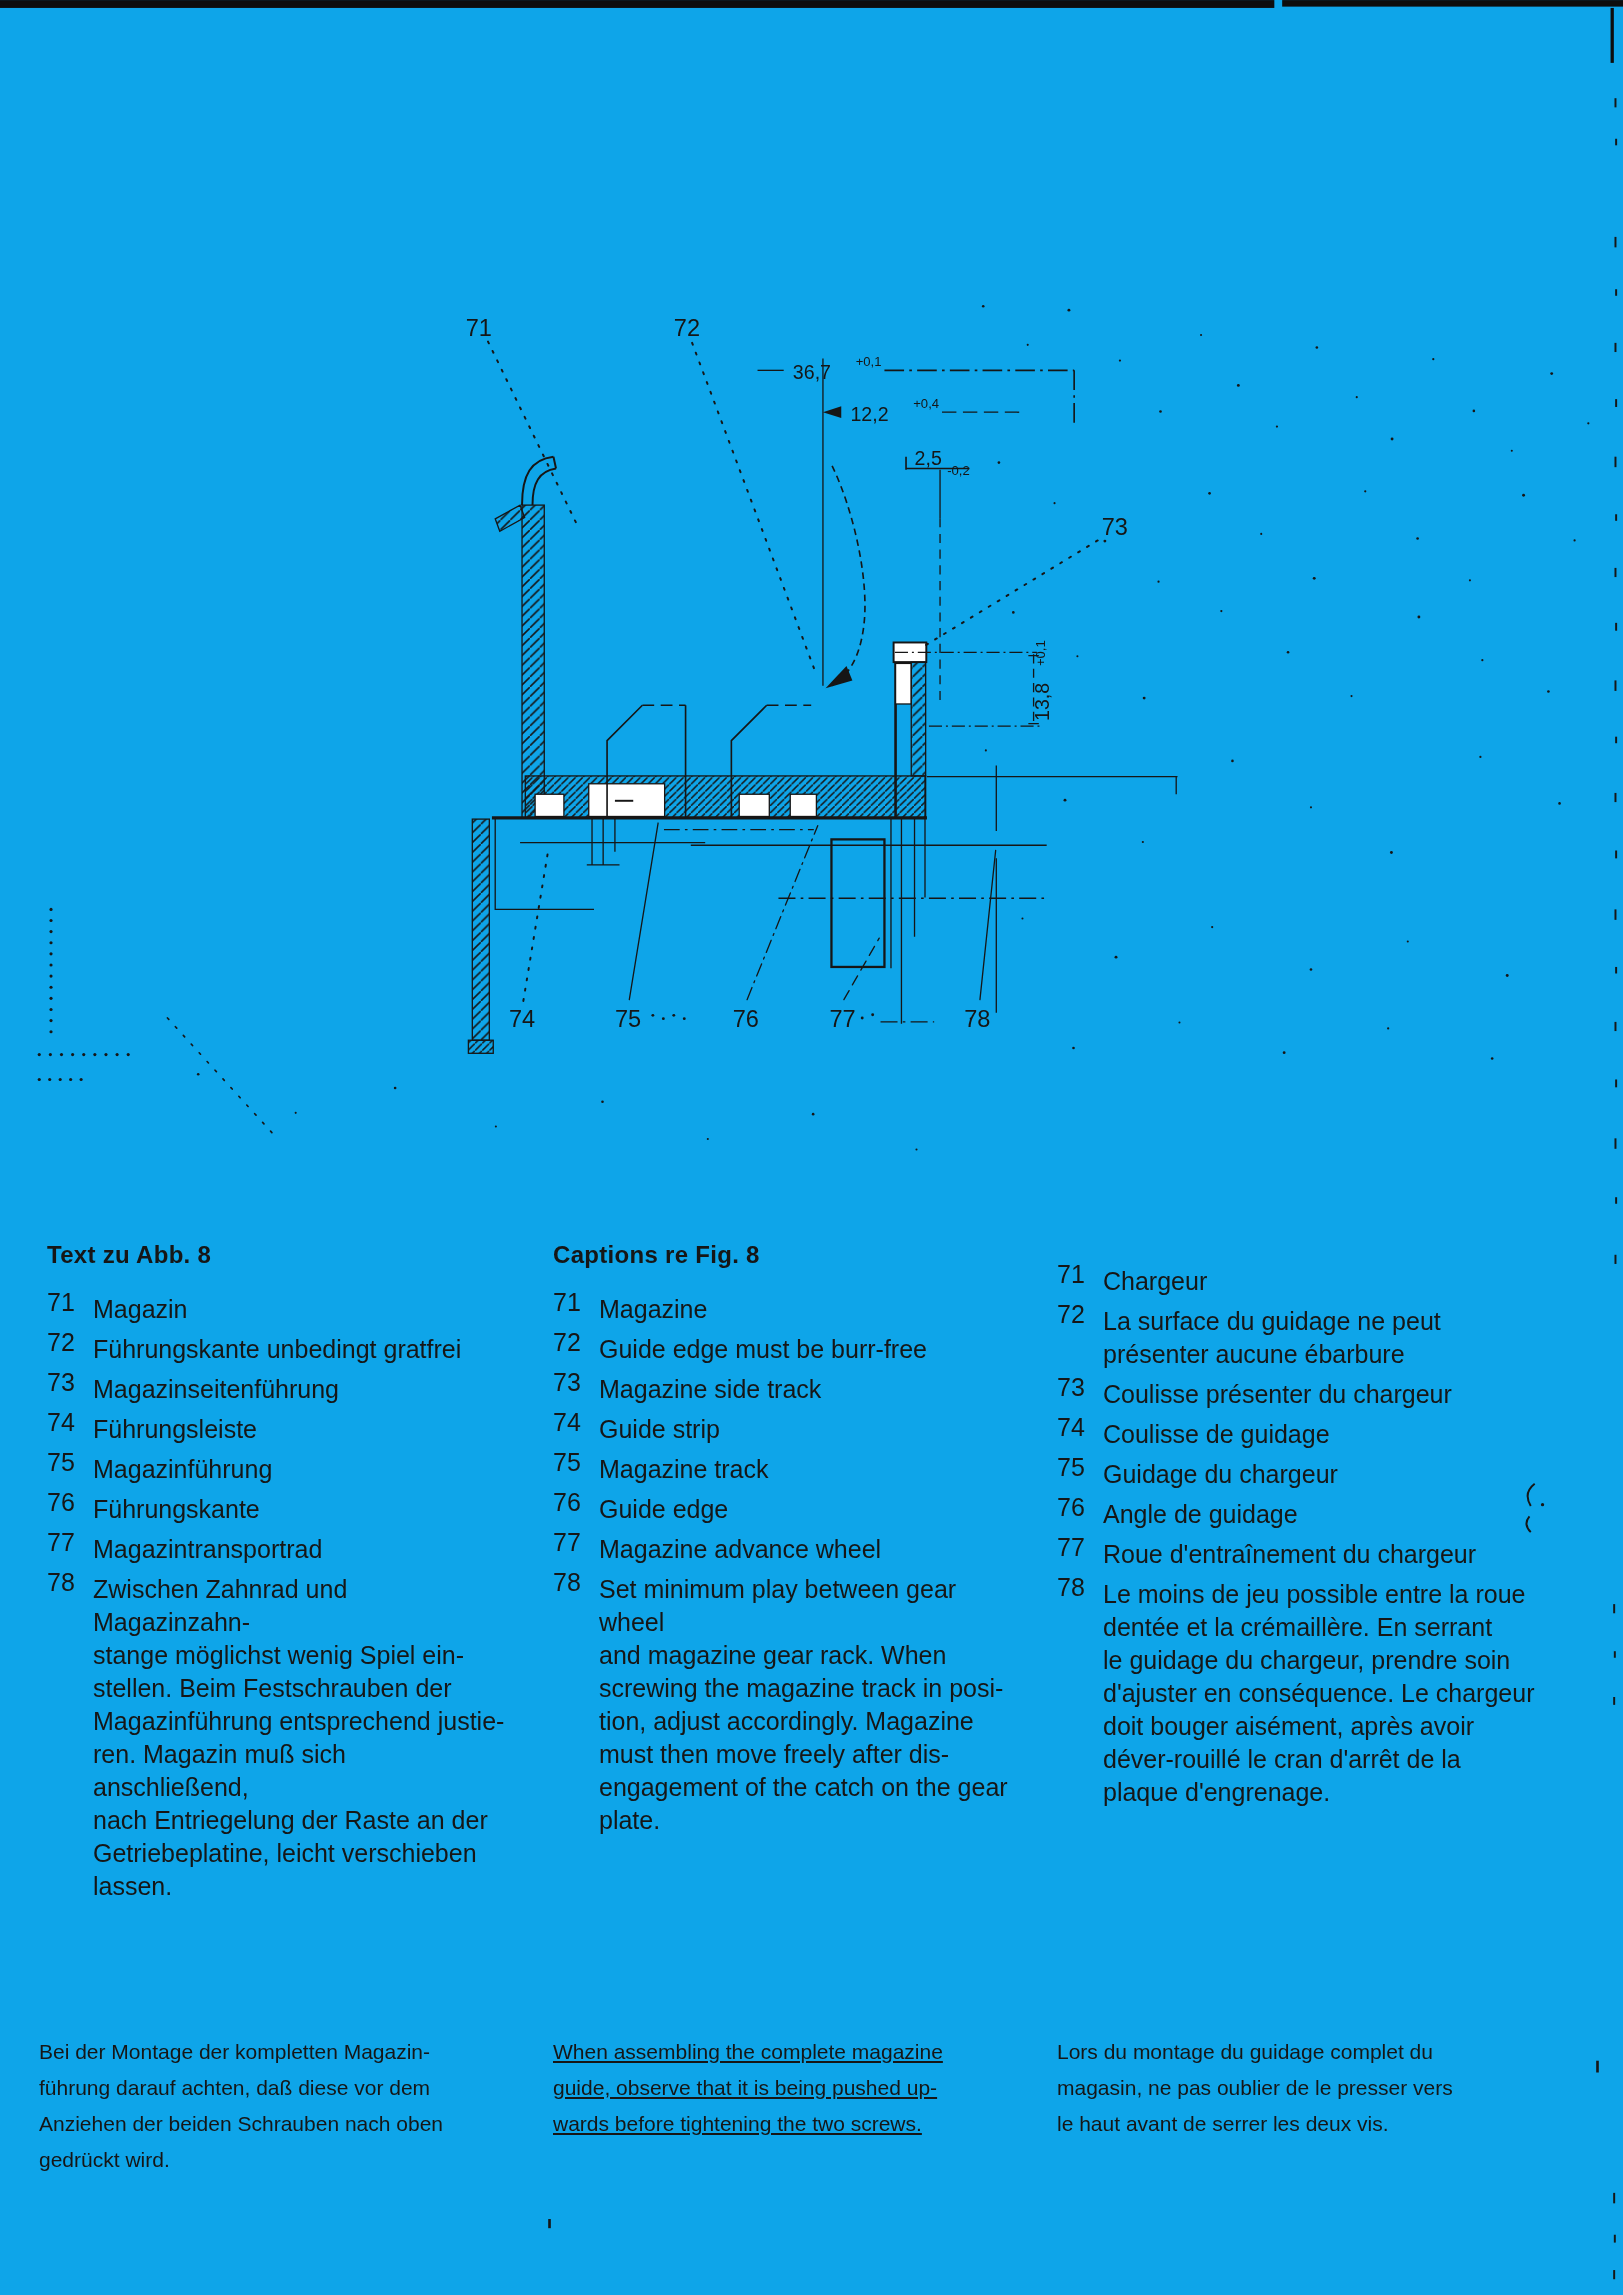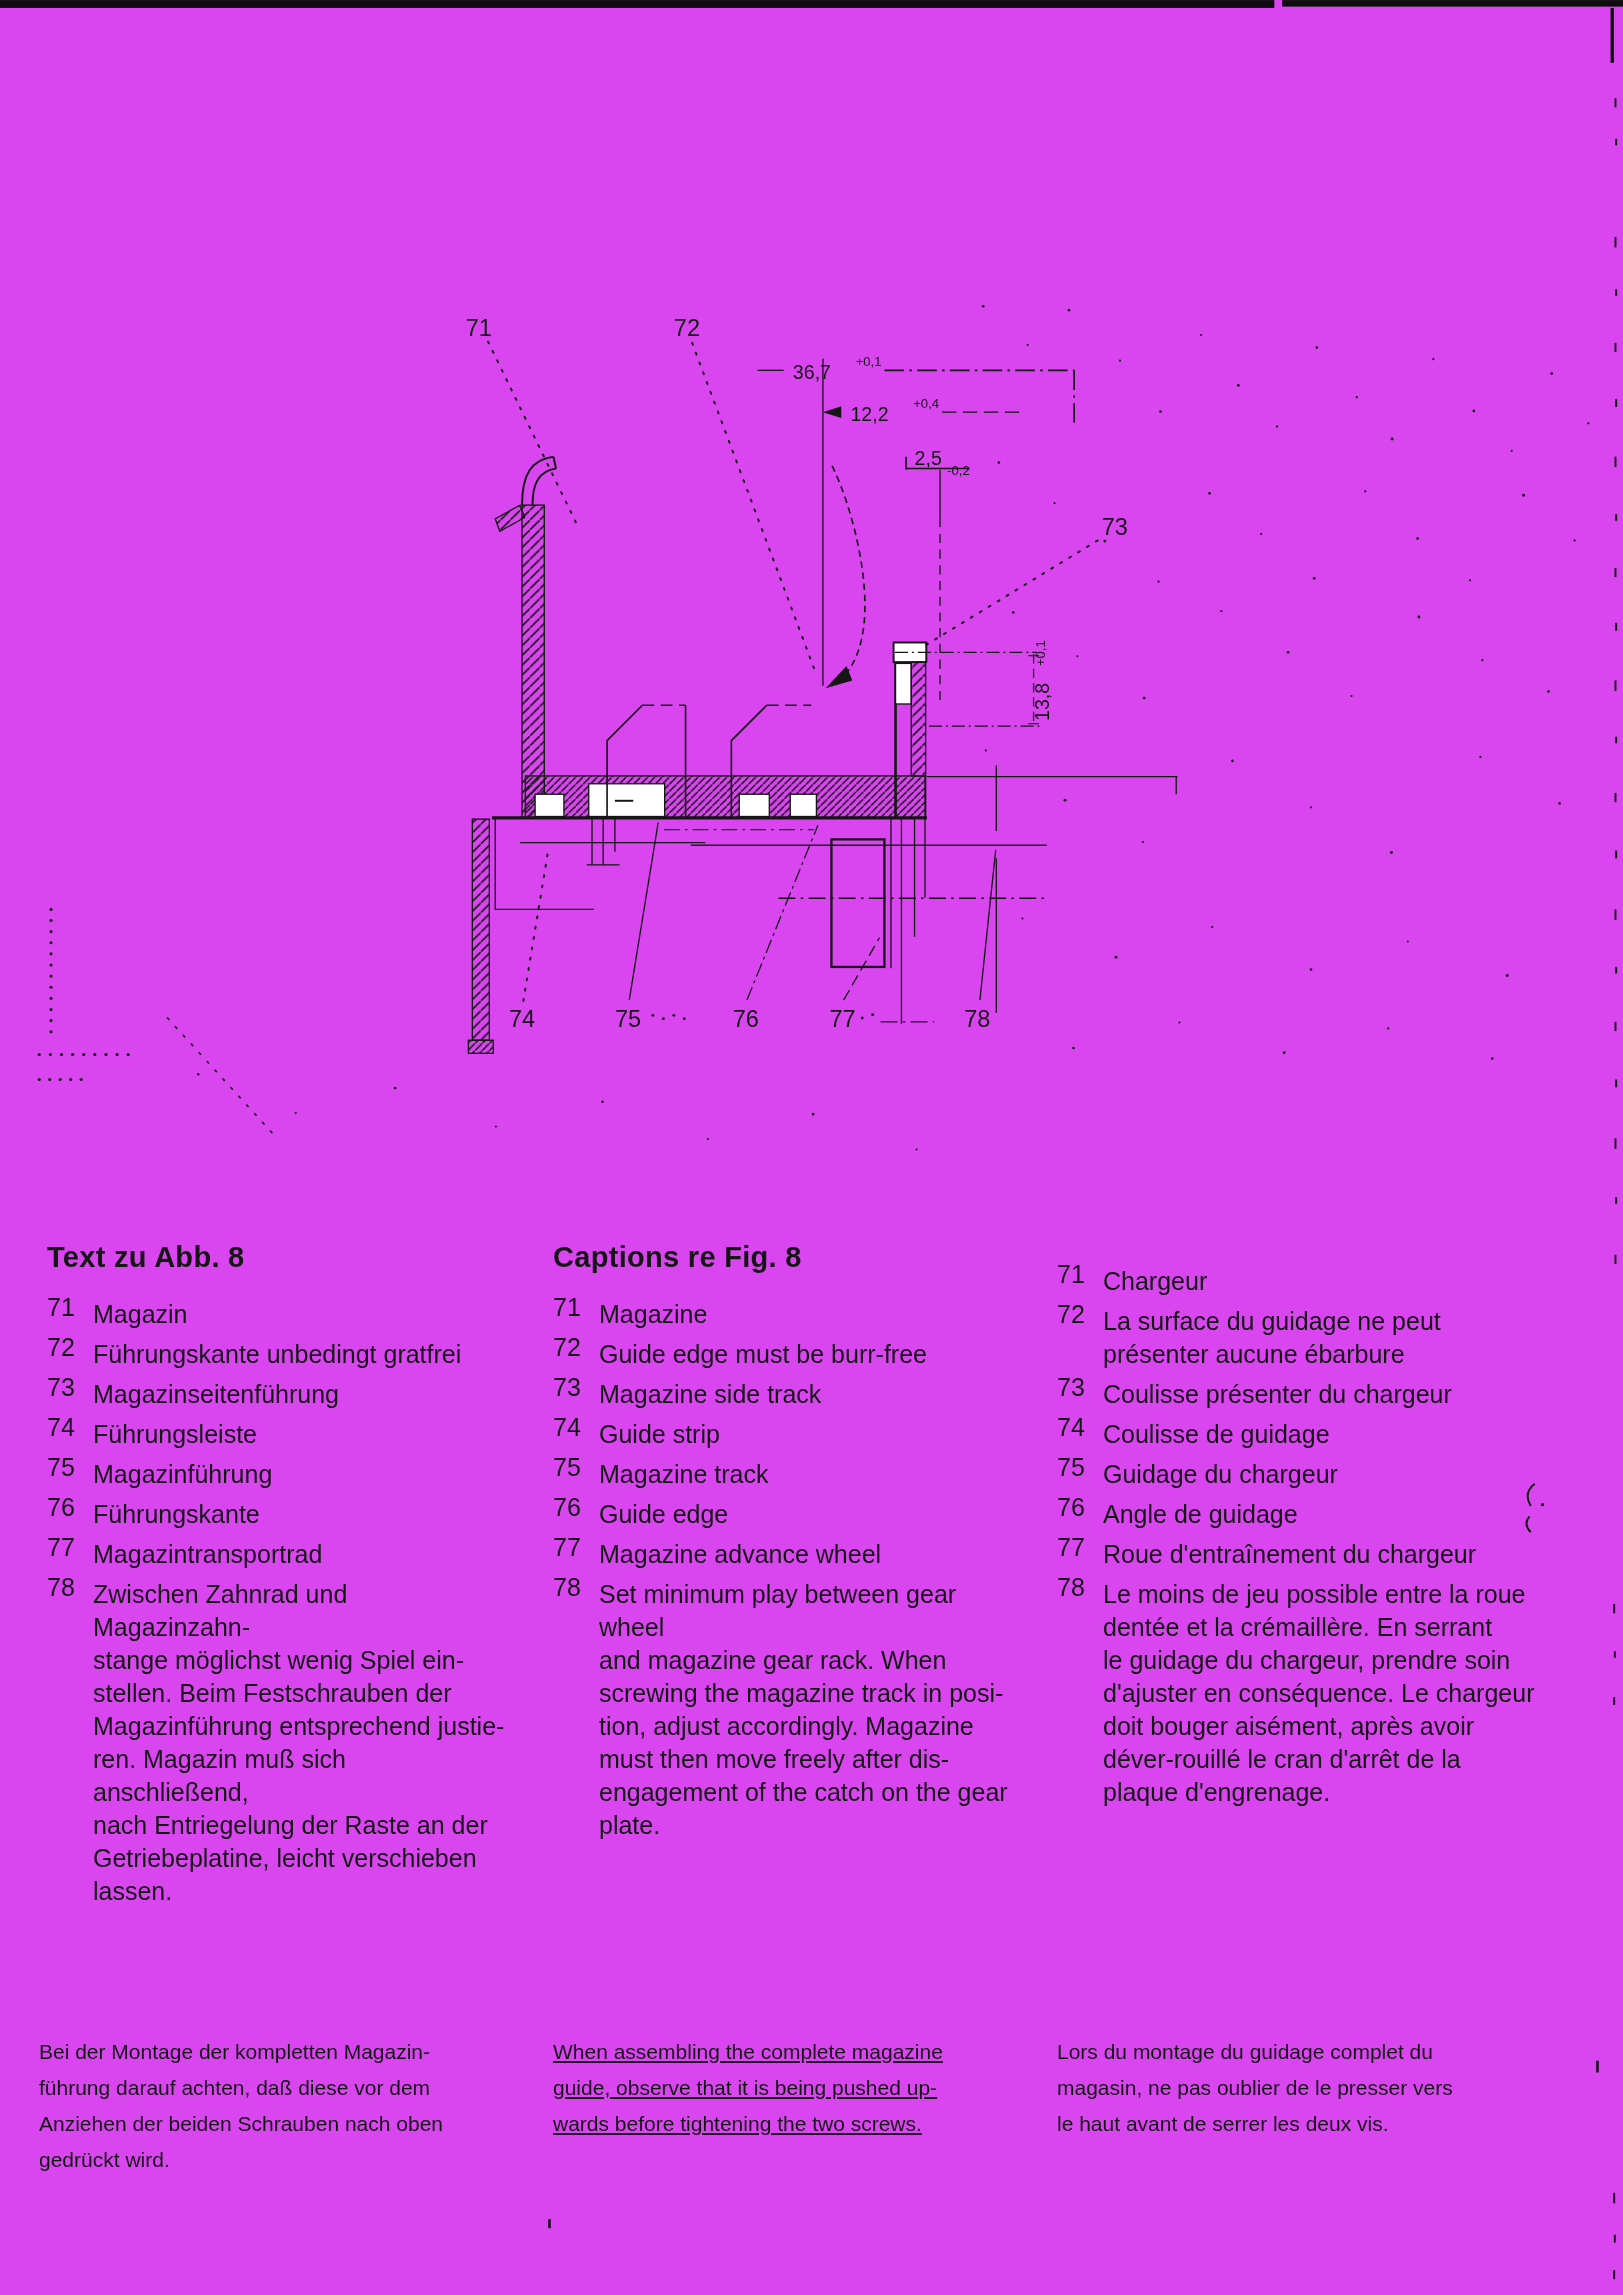--- a/index.html
+++ b/index.html
@@ -1,22 +1,22 @@
 <!DOCTYPE html>
 <html style="font-size:10.5px"><head>
 <meta charset="utf-8">
 <style>
   html,body{margin:0;padding:0;background:#888;}
   #page{
-    position:relative;width:1623px;height:2295px;background:#d946ef;
+    position:relative;width:1623px;height:2295px;background:#0ea5e9;
     font-family:"Liberation Sans", sans-serif;color:#161616;overflow:hidden;
   }
   svg text{font-family:"Liberation Sans", sans-serif;fill:#161616;}
   .col{position:absolute;}
-  .col-header{font-size:29px;font-weight:700;letter-spacing:0.3px;}
+  .col-header{font-size:24px;font-weight:700;letter-spacing:0.3px;}
   .items{margin-top:17px;}
   .item{display:flex;align-items:flex-start;font-size:25px;line-height:33px;}
   .item-num{flex:0 0 46px;}
   .item-text{white-space:pre-line;margin-top:7px;}
   .footer-text{position:absolute;font-size:21px;line-height:36px;white-space:pre-line;}
 </style>
 </head>
 <body>
 
 <div id="page">

